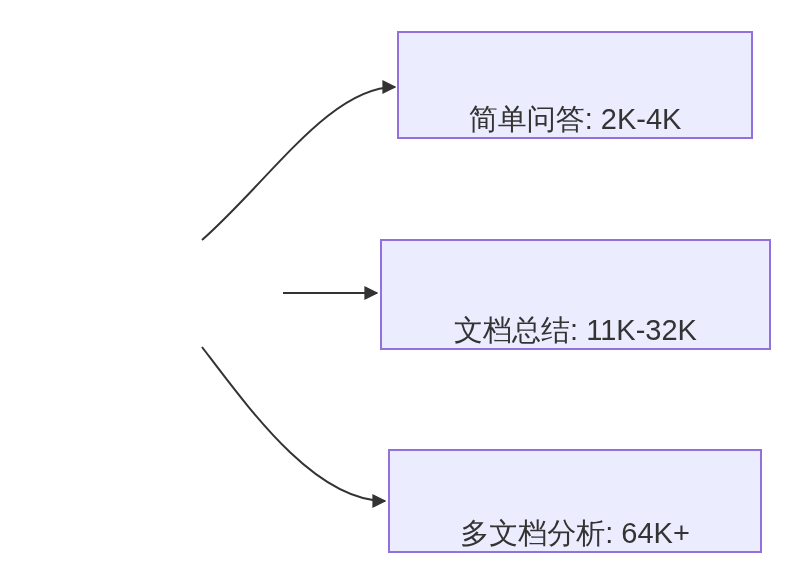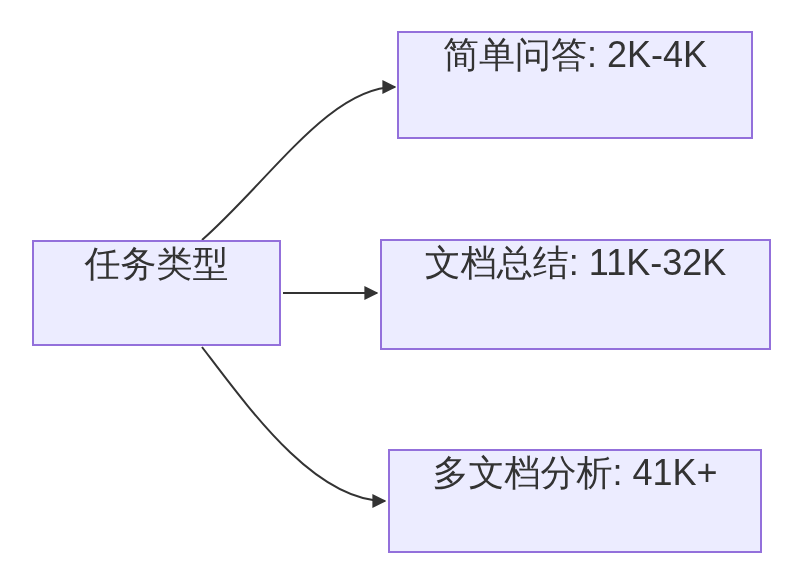--- a/index.html
+++ b/index.html
@@ -31,24 +31,24 @@
   .arrowhead {
     fill: var(--arrow-color, #333333);
     stroke: none;
   }
   .node {
     position: absolute;
     box-sizing: border-box;
     background: var(--node-fill, #ECECFF);
     border: 2px solid var(--node-border, #9370DB);
     color: var(--text-color, #333333);
-    font-size: 36px;
+    font-size: 29px;
     line-height: 1.2;
     display: flex;
-    align-items: flex-start;
+    align-items: flex-end;
     justify-content: center;
     text-align: center;
     white-space: nowrap;
   }
   .node-root        { left: 32px;  top: 240px; width: 249px; height: 106px; }
   .node-simple-qa   { left: 397px; top: 31px;  width: 356px; height: 108px; }
   .node-doc-summary { left: 380px; top: 239px; width: 391px; height: 111px; }
   .node-multi-doc   { left: 388px; top: 449px; width: 374px; height: 104px; }
 </style>
 </head>
@@ -60,29 +60,26 @@
     <defs>
       <marker id="arrow" viewBox="0 0 10 10" refX="9" refY="5" markerWidth="7" markerHeight="7" orient="auto-start-reverse">
         <path class="arrowhead" d="M 0 0 L 10 5 L 0 10 z"></path>
       </marker>
     </defs>
     <path class="edge" d="M 202 240 C 270 180, 330 87, 395 87" marker-end="url(#arrow)"></path>
     <path class="edge" d="M 283 293 L 377 293" marker-end="url(#arrow)"></path>
     <path class="edge" d="M 202 347 C 250 410, 315 501, 385 501" marker-end="url(#arrow)"></path>
   </svg>
 
-  <div class="node node-root">
-    <span>任务类型</span>
-  </div>
 
   <div class="node node-simple-qa">
     <span>简单问答: 2K-4K</span>
   </div>
 
   <div class="node node-doc-summary">
     <span>文档总结: 11K-32K</span>
   </div>
 
   <div class="node node-multi-doc">
-    <span>多文档分析: 41K+</span>
+    <span>多文档分析: 64K+</span>
   </div>
 
 </div>
 
 </body></html>

